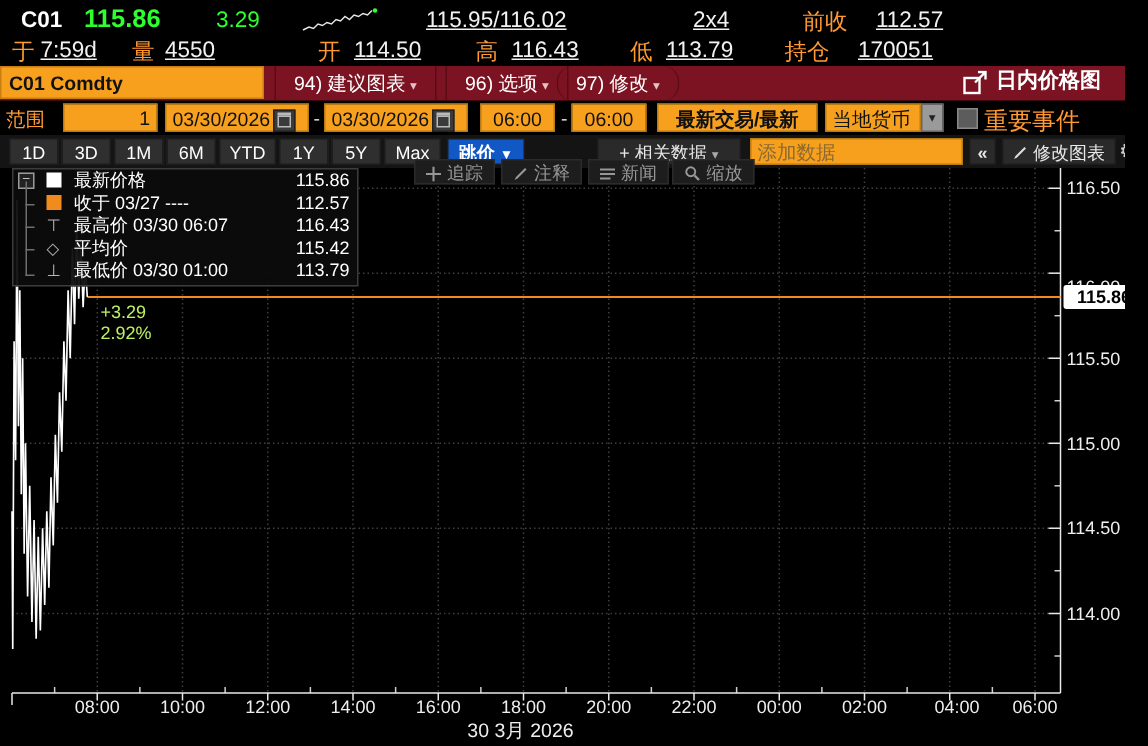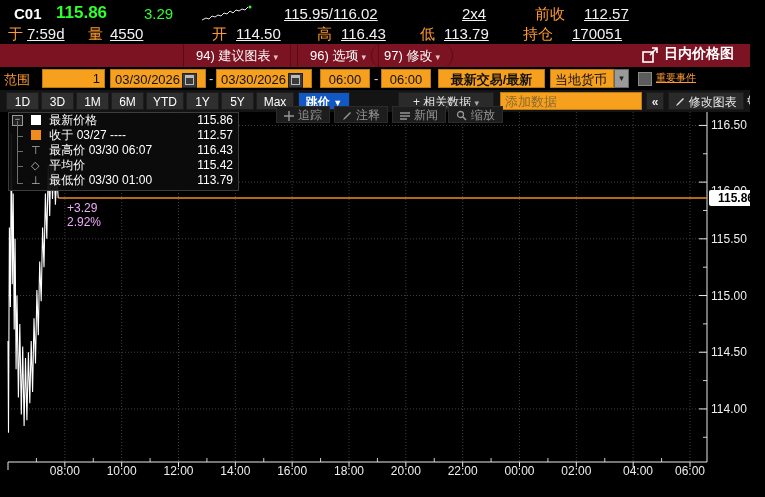--- a/index.html
+++ b/index.html
@@ -48,21 +48,21 @@
   .lrow .lv{position:absolute;right:5px;top:0;}
   .treeline{position:absolute;left:8px;top:8px;width:1px;height:63px;background:#6f6f6f;}
   .tick-h{position:absolute;left:8px;width:6px;height:1px;background:#6f6f6f;}
   .collapsebox{position:absolute;left:3px;top:2px;width:9px;height:9px;border:1px solid #9a9a9a;background:#222;
                color:#ccc;font-size:9px;line-height:7px;text-align:center;cursor:pointer;}
   
   .ylab{position:absolute;left:711px;width:52px;font-size:12px;color:#eee;}
   .xlab{position:absolute;width:44px;text-align:center;font-size:12px;color:#eee;top:464px;}
   .pricetag{position:absolute;left:709px;top:190px;width:54px;height:16px;background:#fff;color:#000;
             font-size:12px;font-weight:bold;text-align:center;line-height:16px;border-radius:2px;z-index:6;}
-  .anno{position:absolute;left:67px;top:201px;font-size:12px;color:#f0abfc;line-height:14px;z-index:4;}
+  .anno{position:absolute;left:67px;top:201px;font-size:12px;color:#bef264;line-height:14px;z-index:4;}
   .datelab{position:absolute;left:292px;top:478px;width:110px;text-align:center;font-size:13px;color:#eee;}
   input.orange-input{background:#f7a01e;border:1px solid #b87a12;color:#111;font-size:13px;
         font-family:"Liberation Sans",sans-serif;box-sizing:border-box;height:19px;padding:0 4px;}
   input.orange-input::placeholder{color:#8a6a30;opacity:1;}
   .checkbox{position:absolute;width:12px;height:12px;background:#5c5c5c;border:1px solid #8a8a8a;cursor:pointer;}
   .gear{color:#cfcfcf;font-size:14px;cursor:pointer;}
 </style>
 </head>
 <body>
 
@@ -91,20 +91,21 @@
     <span class="abs h1txt wval" style="left:236px;top:25px;">114.50</span>
     <span class="abs h1txt olabel" style="left:317px;top:25px;">高</span>
     <span class="abs h1txt wval" style="left:341px;top:25px;">116.43</span>
     <span class="abs h1txt olabel" style="left:420px;top:25px;">低</span>
     <span class="abs h1txt wval" style="left:444px;top:25px;">113.79</span>
     <span class="abs h1txt olabel" style="left:523px;top:25px;">持仓</span>
     <span class="abs h1txt wval" style="left:572px;top:25px;">170051</span>
   </div>
 
   <div class="redbar"></div>
+  <div class="secfield">C01 Comdty</div>
   <div class="menubtn" style="left:183px;">
     <span>94) 建议图表</span><span class="car">▾</span>
   </div>
   <div class="menubtn" style="left:297px;">
     <span>96) 选项</span><span class="car">▾</span>
   </div>
   <div class="menubtn" style="left:371px;border-radius:11px;">
     <span>97) 修改</span><span class="car">▾</span>
   </div>
   <svg class="abs" style="left:642px;top:47px;" width="17" height="17">
@@ -123,21 +124,21 @@
     <div class="abs ofield" style="left:216px;top:69px;width:96px;padding:0 2px 0 4px;">
       <span>03/30/2026</span><span class="calbtn"></span>
     </div>
     <div class="abs ofield" style="left:320px;top:69px;width:50px;text-align:center;">06:00</div>
     <span class="abs dash" style="left:374px;top:71px;">-</span>
     <div class="abs ofield" style="left:381px;top:69px;width:50px;text-align:center;">06:00</div>
     <div class="abs ofield" style="left:438px;top:69px;width:107px;text-align:center;font-weight:bold;">最新交易/最新</div>
     <div class="abs ofield" style="left:550px;top:69px;width:64px;padding-left:4px;">当地货币</div>
     <div class="abs" style="left:614px;top:69px;width:15px;height:19px;background:#9a9a9a;border:1px solid #666;box-sizing:border-box;color:#222;font-size:9px;text-align:center;line-height:17px;cursor:pointer;">▾</div>
     <div class="checkbox" style="left:638px;top:72px;"></div>
-    <span class="abs olabel" style="left:656px;top:71px;font-size:10px;text-decoration:underline;">重要事件</span>
+    <span class="abs olabel" style="left:656px;top:71px;font-size:16px;">重要事件</span>
   </div>
 
   <div class="pbar"></div>
   <div class="tab" style="left:6px;width:33px;">1D</div>
   <div class="tab" style="left:41px;width:33px;">3D</div>
   <div class="tab" style="left:76px;width:33px;">1M</div>
   <div class="tab" style="left:111px;width:33px;">6M</div>
   <div class="tab" style="left:146px;width:38px;">YTD</div>
   <div class="tab" style="left:186px;width:33px;">1Y</div>
   <div class="tab" style="left:221px;width:33px;">5Y</div>
@@ -276,20 +277,21 @@
       <span>最低价 03/30 01:00</span>
       <span class="lv">113.79</span>
     </div>
   </div>
 
   <div class="anno">
     <div>+3.29</div>
     <div>2.92%</div>
   </div>
   <div class="pricetag">115.86</div>
+  <div class="datelab">30 3月 2026</div>
 
   <div id="ylabels">
       <div class="ylab" style="top: 118.424px;">116.50</div>
       <div class="ylab" style="top: 184px;">116.00</div>
       <div class="ylab" style="top: 231.824px;">115.50</div>
       <div class="ylab" style="top: 288.524px;">115.00</div>
       <div class="ylab" style="top: 345.224px;">114.50</div>
       <div class="ylab" style="top: 401.924px;">114.00</div>
     </div>
   <div id="xlabels">

